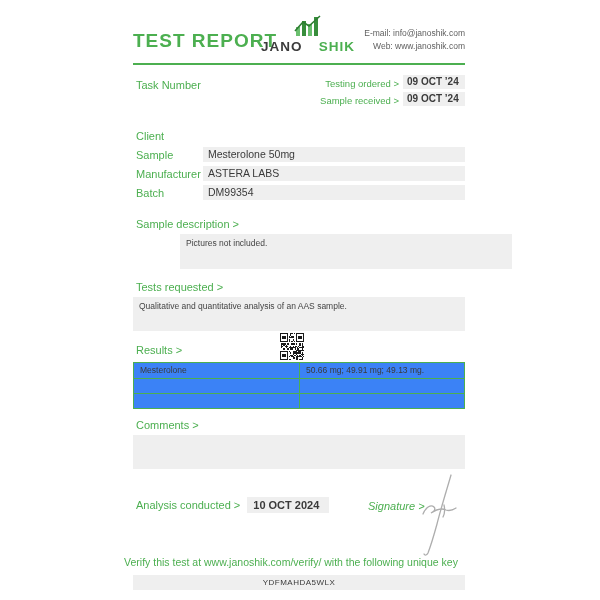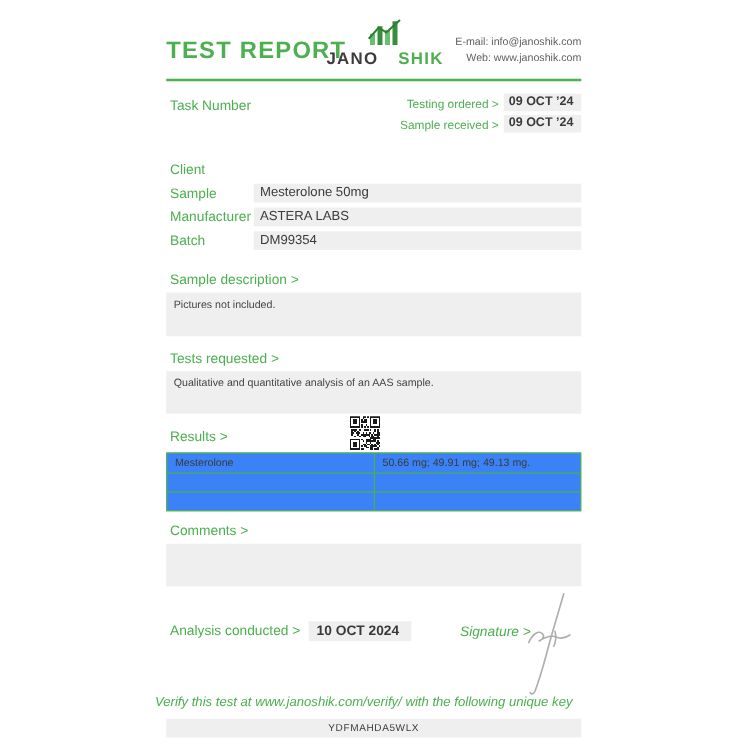--- a/index.html
+++ b/index.html
@@ -49,21 +49,21 @@
 
   
   .analysis-row { position:absolute; left:136px; top:497px; display:flex;
                   align-items:center; }
   .analysis-row .a-lbl { color:var(--green); font-size:11px; white-space:nowrap; }
   .analysis-row .a-val { margin-left:7px; background:var(--box); color:var(--dark);
                          font-size:11px; font-weight:700; padding:2px 10px 2px 6px; }
   .sig-lbl { left:368px; top:500px;font-style:italic; }
   .sig { position:absolute; left:410px; top:472px; }
   .verify { position:absolute; left:0; top:556px; width:582px; text-align:center;
-            color:var(--green); font-size:10.5px;font-style:italic; }
+            color:var(--green); font-size:10.5px; }
   .keybar { position:absolute; left:133px; top:575px; width:332px; height:15px;
             background:var(--box); text-align:center; font-size:8px;
             letter-spacing:.5px; color:var(--dark); padding-top:3px; }
   .qr { position:absolute; left:280px; top:333px; }
 </style>
 </head>
 <body>
 
 <div class="page">
 
@@ -99,21 +99,21 @@
   <div class="lbl" style="left:136px; top:149px;">Sample</div>
   <div class="box val" style="left:203px; top:147px; width:262px; height:15px;">Mesterolone 50mg</div>
 
   <div class="lbl" style="left:136px; top:168px;">Manufacturer</div>
   <div class="box val" style="left:203px; top:166px; width:262px; height:15px;">ASTERA LABS</div>
 
   <div class="lbl" style="left:136px; top:187px;">Batch</div>
   <div class="box val" style="left:203px; top:185px; width:262px; height:15px;">DM99354</div>
 
   <div class="heading" style="top:218px;">Sample description &gt;</div>
-  <div class="area" style="top:234px; height:35px;">Pictures not included.</div>
+  <div class="area" style="top:234px; height:35px;margin-left:47px;">Pictures not included.</div>
 
   <div class="heading" style="top:281px;">Tests requested &gt;</div>
   <div class="area" style="top:297px; height:34px;">Qualitative and quantitative analysis of an AAS sample.</div>
 
   <div class="heading" style="top:344px;">Results &gt;</div>
   <svg class="qr" id="qr" width="24" height="27" viewBox="0 0 21 21" preserveAspectRatio="none" shape-rendering="crispEdges">
       <rect x="9" y="0" width="1" height="1" fill="#1a1a1a"></rect>
       <rect x="10" y="0" width="1" height="1" fill="#1a1a1a"></rect>
       <rect x="12" y="0" width="1" height="1" fill="#1a1a1a"></rect>
       <rect x="9" y="1" width="1" height="1" fill="#1a1a1a"></rect>

